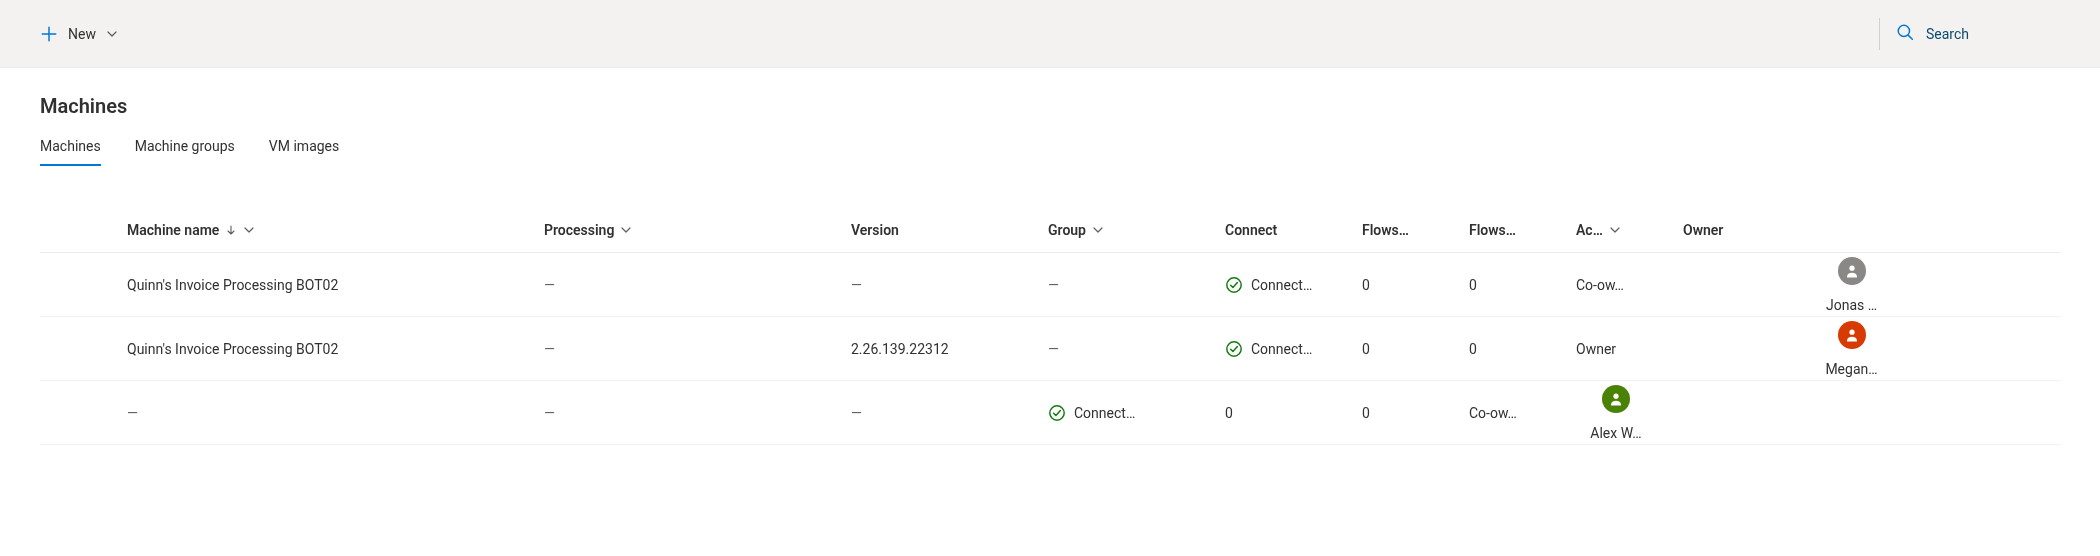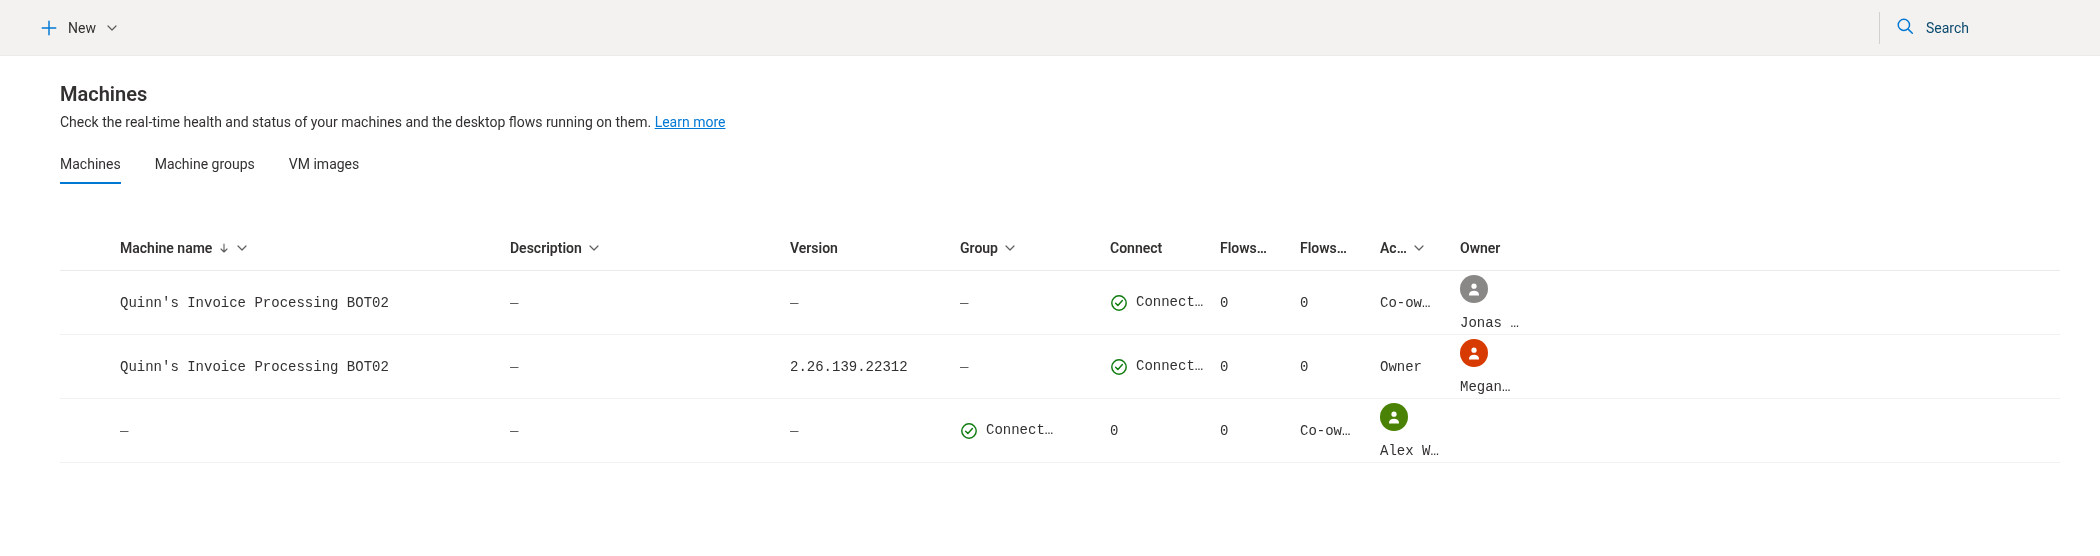--- a/index.html
+++ b/index.html
@@ -7,21 +7,21 @@
     margin: 0; padding: 0;
     font-family: "Segoe UI", -apple-system, BlinkMacSystemFont, Roboto, "Helvetica Neue", sans-serif;
     font-size: 14px;
     color: #323130;
     background: #ffffff;
     width: 2100px;
   }
 
   
   .cmdbar {
-    height: 56px;
+    height: 68px;
     background: #f3f2f1;
     display: flex;
     align-items: center;
     padding: 0 30px 0 40px;
     border-bottom: 1px solid #edebe9;
   }
   .cmdbar .new-btn {
     display: inline-flex;
     align-items: center;
     gap: 10px;
@@ -41,21 +41,21 @@
     width: 1px; height: 32px; background: #d2d0ce; margin: 0 10px 0 10px;
   }
   .cmdbar .search {
     display: inline-flex; align-items: center; gap: 12px;
     color: #0c4a6e; cursor: text; padding: 4px 6px; width: 180px;
   }
   .cmdbar .search svg { color: #0078d4; }
 
   
   .page {
-    padding: 18px 40px 0 60px;
+    padding: 18px 40px 0 40px;
   }
   .page h1 {
     font-size: 20px; font-weight: 600; margin: 8px 0 8px 0;
   }
   .page .subtitle {
     font-size: 14px; color: #323130; margin-bottom: 18px;
   }
   .page .subtitle a { color: #0078d4; text-decoration: underline; cursor: pointer; }
 
   
@@ -79,37 +79,38 @@
       280px           
       170px           
       150px           
       110px           
       80px            
       80px            
       80px            
       1fr;            
     align-items: center;
     padding: 0 40px 0 0;
+    gap: 27px;
   }
   .thead {
     font-weight: 600; color: #323130;
     height: 46px;
     border-bottom: 1px solid #edebe9;
   }
   .thead .hcell { display: inline-flex; align-items: center; gap: 6px; white-space: nowrap; overflow: hidden; text-overflow: ellipsis; }
   .thead .hcell .chev { color: #605e5c; display:inline-flex; }
   .thead .hcell .sort { color: #605e5c; display:inline-flex; }
 
   .trow {
     height: 64px;
     border-bottom: 1px solid #f3f2f1;
   }
   .tcell {
     white-space: nowrap; overflow: hidden; text-overflow: ellipsis;
-    display: inline-flex; align-items: flex-start; gap: 8px; font-family: Liberation Mono, monospace;
+    display: inline-flex; align-items: center; gap: 8px;
   }
   .tcell.name { cursor: pointer; }
   .dash { color: #605e5c; }
 
   .status-icon { display:inline-flex; color: #107c10; }
   .avatar {
     width: 28px; height: 28px; border-radius: 50%;
     display: inline-flex; align-items: center; justify-content: center;
     background: #8a8886; color: #fff; font-size: 12px; flex: 0 0 28px;
   }
@@ -146,23 +147,20 @@
           <circle cx="7" cy="7" r="5" stroke="currentColor" stroke-width="1.3"></circle>
           <path d="M11 11l3.5 3.5" stroke="currentColor" stroke-width="1.3" stroke-linecap="round"></path>
         </svg>
     </span>
     <span>Search</span>
   </div>
 </div>
 
 <div class="page">
   <h1>Machines</h1>
-  <div class="subtitle">
-    <span>Check the real-time health and status of your machines and the desktop flows running on them. </span><a>Learn more</a>
-  </div>
 
   <div class="tabs" id="tabs">
       <div class="tab active"><span>Machines</span></div>
       <div class="tab"><span>Machine groups</span></div>
       <div class="tab"><span>VM images</span></div>
     </div>
 
   <div class="table-wrap">
     <div class="thead">
       <div></div>
@@ -173,21 +171,21 @@
               <path d="M6 2v8M6 10l-3-3M6 10l3-3" stroke="currentColor" stroke-width="1.1" fill="none" stroke-linecap="round" stroke-linejoin="round"></path>
             </svg>
         </span>
         <span class="chev">
           <svg width="12" height="12" viewBox="0 0 12 12">
               <path d="M2 4l4 4 4-4" stroke="currentColor" stroke-width="1.2" fill="none" stroke-linecap="round" stroke-linejoin="round"></path>
             </svg>
         </span>
       </div>
       <div class="hcell">
-        <span>Description</span>
+        <span>Processing</span>
         <span class="chev">
           <svg width="12" height="12" viewBox="0 0 12 12">
               <path d="M2 4l4 4 4-4" stroke="currentColor" stroke-width="1.2" fill="none" stroke-linecap="round" stroke-linejoin="round"></path>
             </svg>
         </span>
       </div>
       <div class="hcell">
         <span>Version</span>
       </div>
       <div class="hcell">

